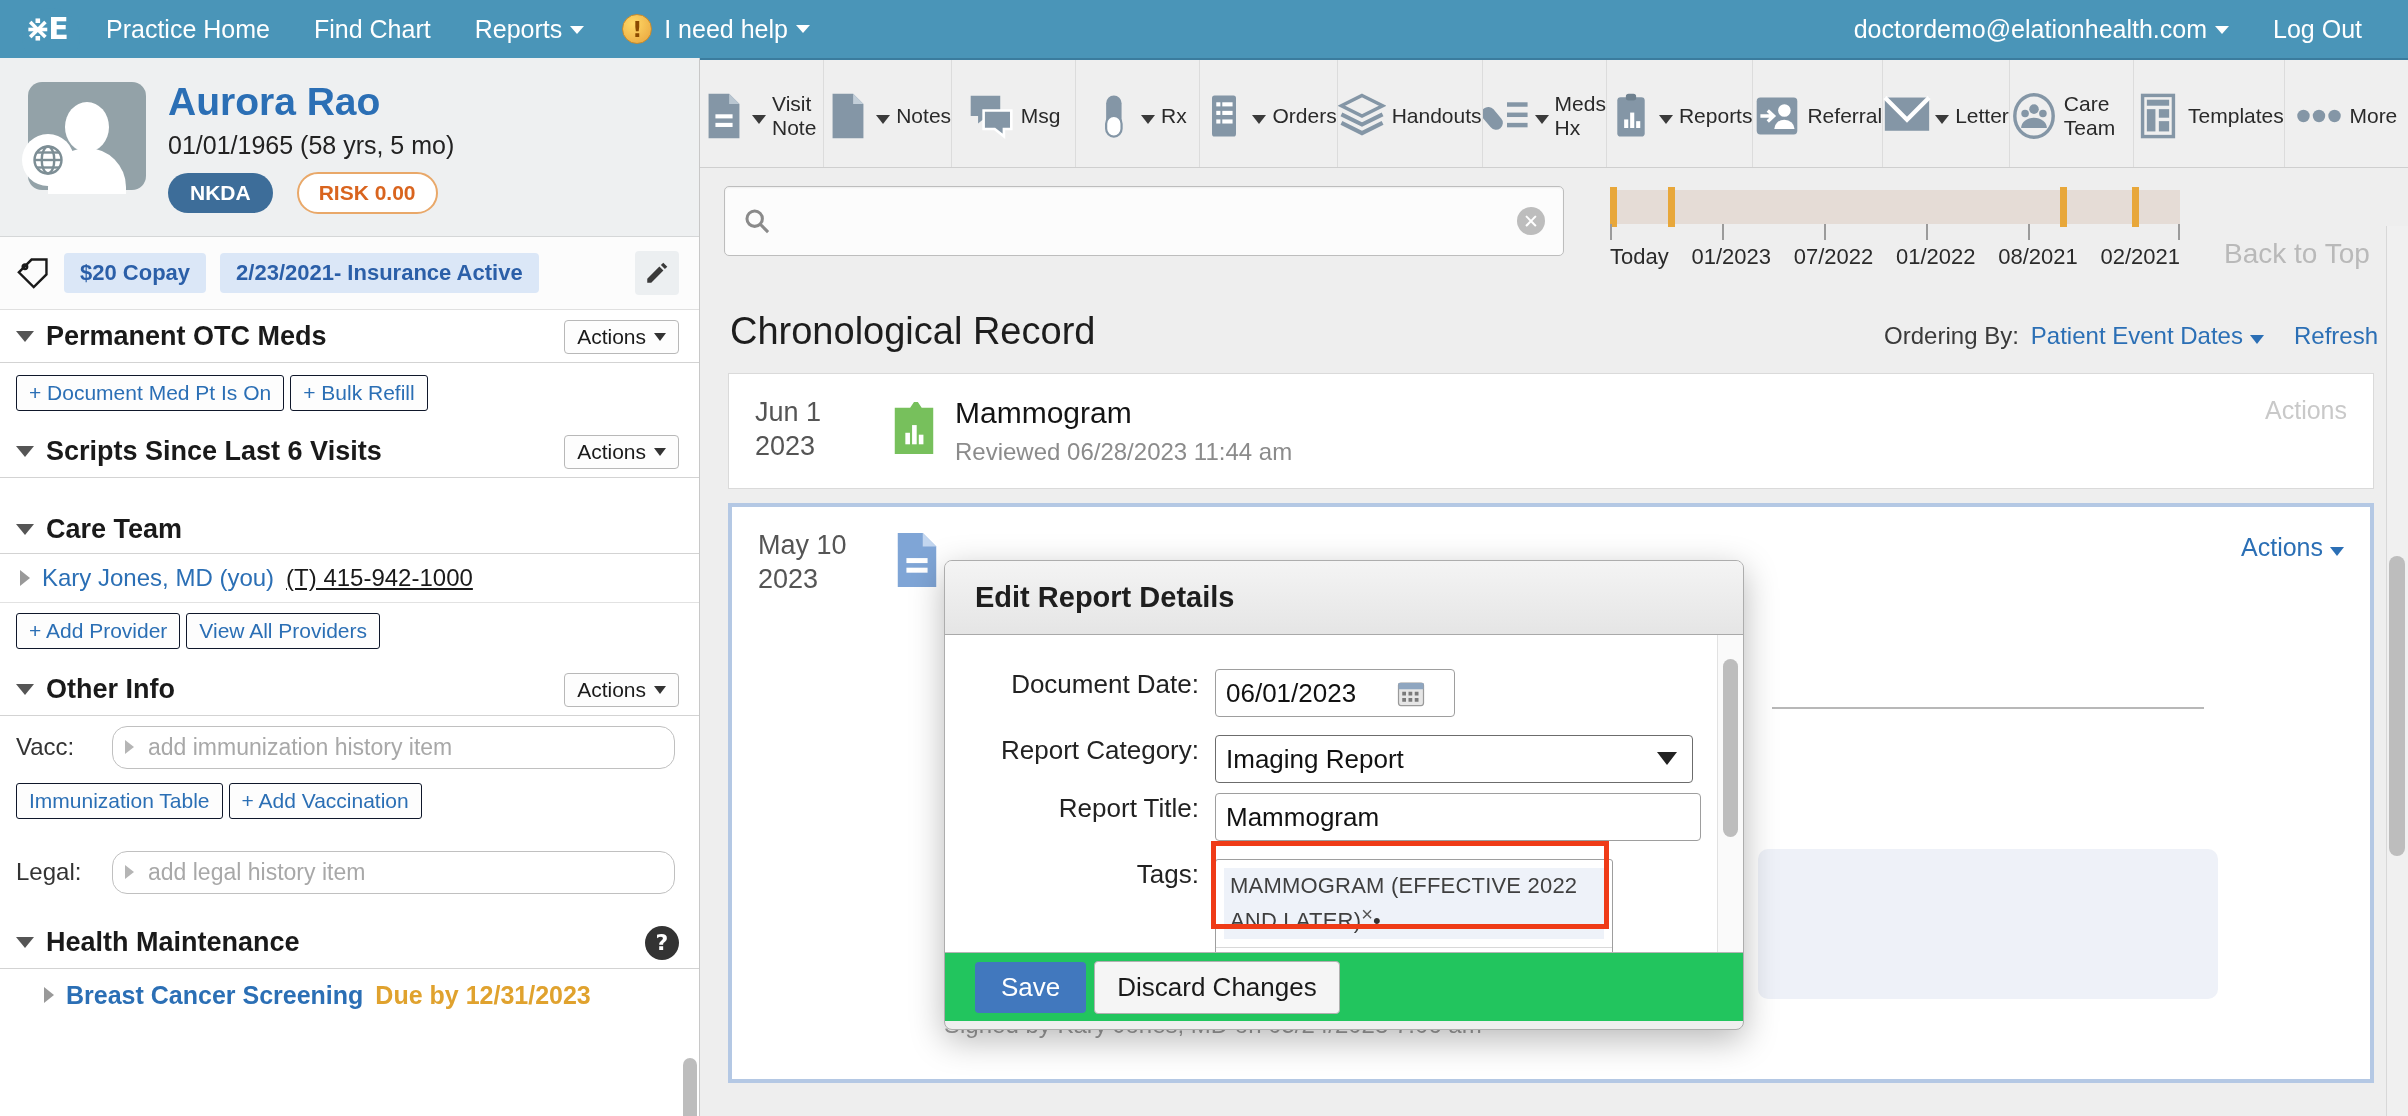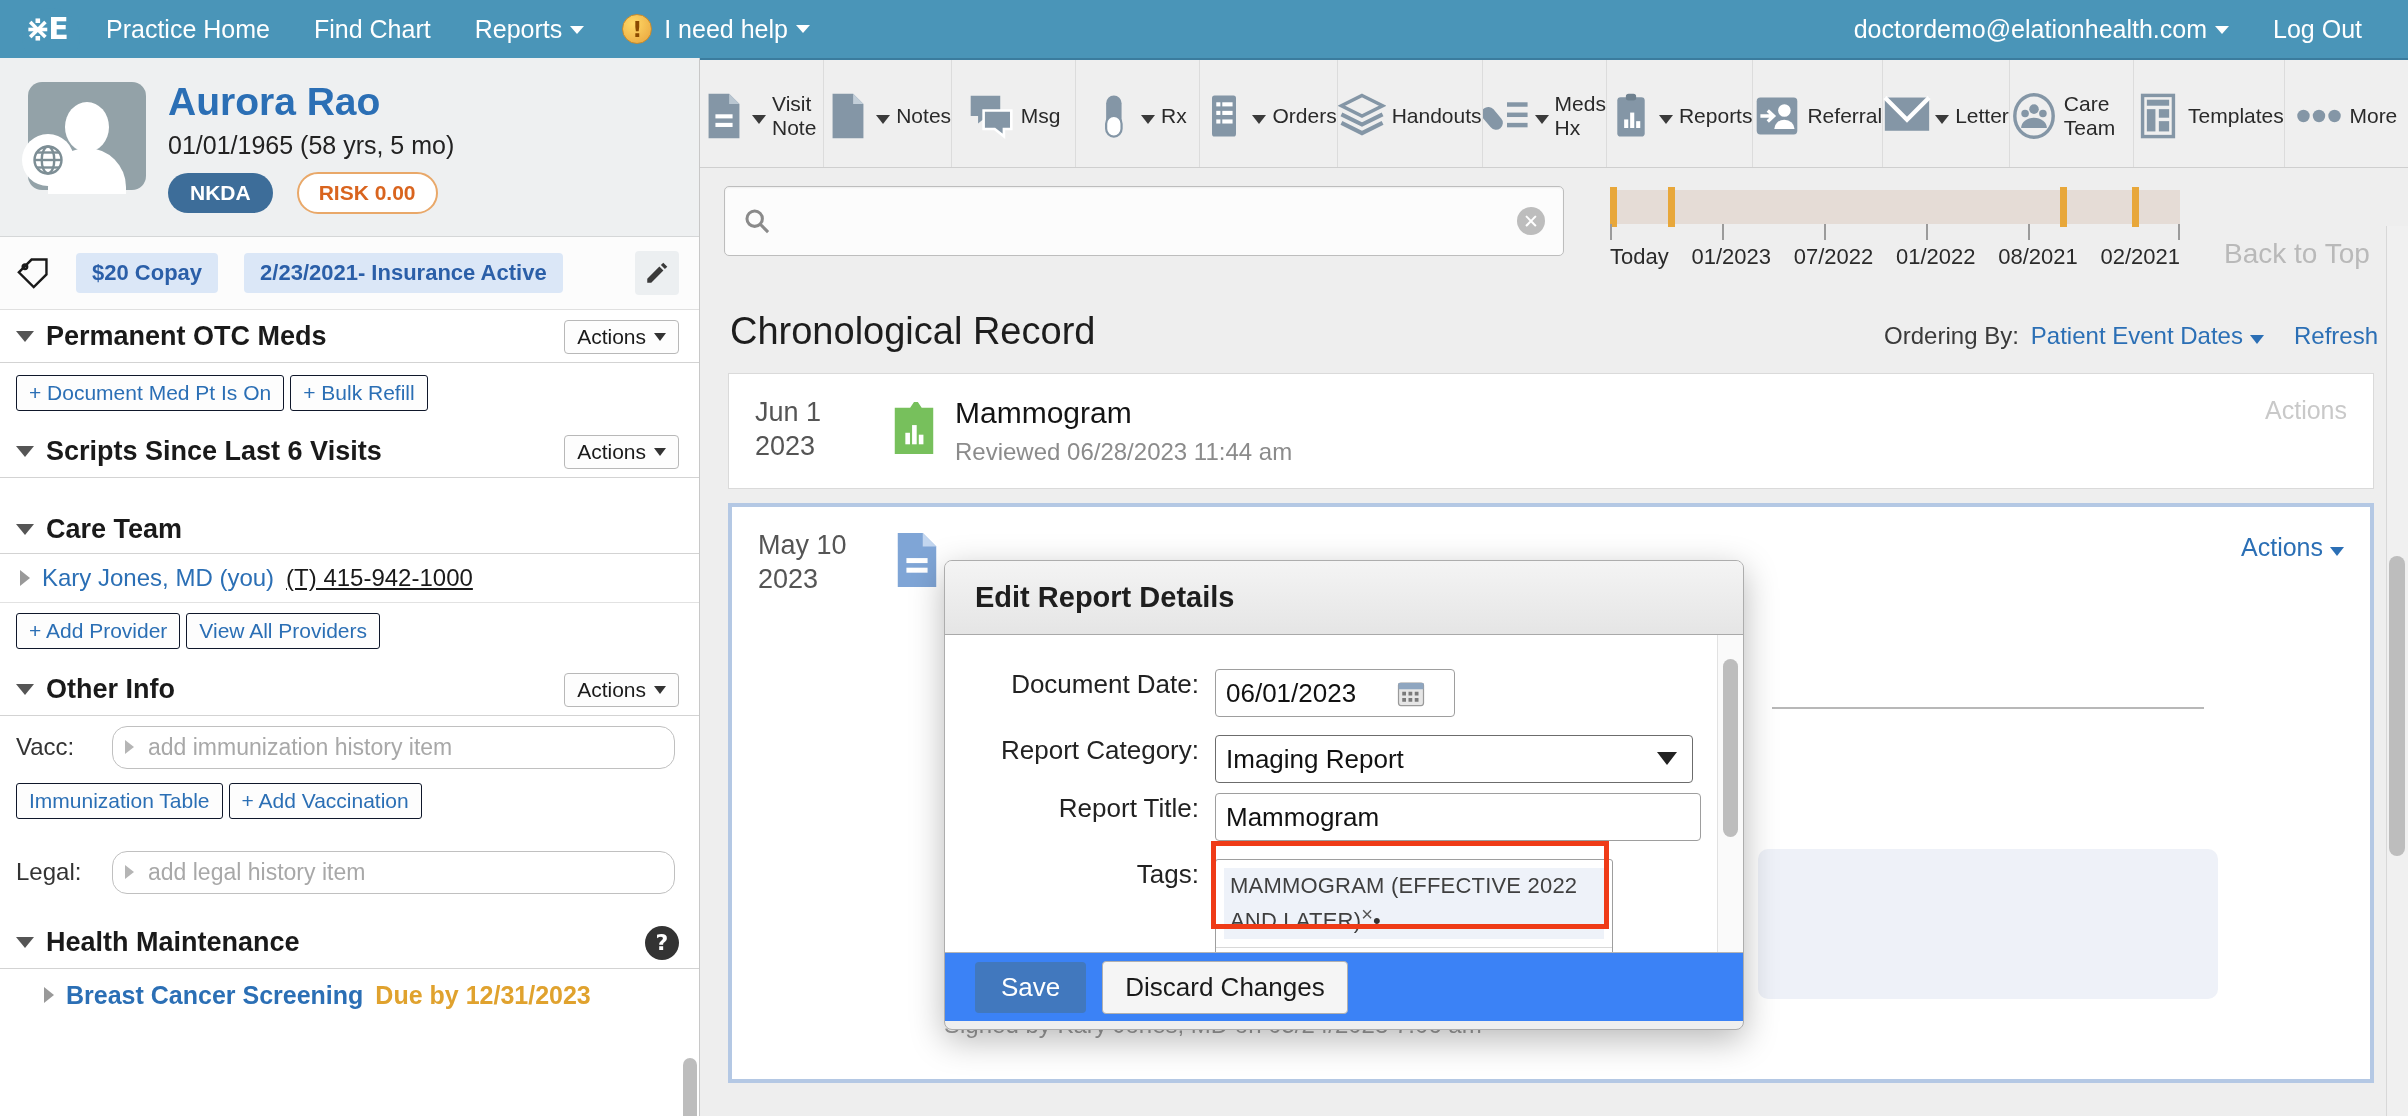--- a/index.html
+++ b/index.html
@@ -84,21 +84,21 @@
   #badge-row { display: flex; gap: 24px; align-items: center; }
   #nkda-badge {
     background: #3d6d99; color: #fff; font-size: 21px; font-weight: bold;
     padding: 8px 22px; border-radius: 22px;
   }
   #risk-badge {
     background: #ffffff; color: #d9641e; font-size: 21px; font-weight: bold;
     padding: 7px 20px; border-radius: 22px; border: 2px solid #e9a869;
   }
   #tag-row {
-    display: flex; align-items: center; gap: 26px;
+    display: flex; align-items: center; gap: 14px;
     padding: 14px 20px 14px 16px; border-bottom: 1px solid #e0e0e0; background:#fcfcfc;
   }
   #tag-icon { width: 34px; height: 34px; flex: 0 0 auto; }
   .chip {
     background: #dbe7f7; color: #2b5fa8; font-size: 22px; font-weight: bold;
     padding: 7px 16px; border-radius: 4px; white-space: nowrap; cursor: pointer;
   }
   #pencil-btn {
     margin-left: auto; width: 44px; height: 44px; background:#eceff1;
     border-radius:4px; display:flex; align-items:center; justify-content:center;
@@ -320,22 +320,22 @@
   }
   #tag-x {
     font-size: 20px; color: #555; cursor: pointer; vertical-align: 7px;
   }
   #tag-dot { color: #333; }
   #tag-add {
     border-top: 1px solid #d8d8d8; padding: 8px 10px 10px 12px;
     font-size: 25px; color: #a5a5a5; cursor: text;
   }
   #modal-footer {
-    height: 68px; background: #3b82f6; display: flex; align-items: center;
-    padding-left: 30px; gap: 16px;
+    height: 68px; background: #22c55e; display: flex; align-items: center;
+    padding-left: 30px; gap: 8px;
   }
   #save-btn {
     background: #4178be; color: #fff; font-size: 26px; border: none; border-radius: 4px;
     padding: 10px 26px; cursor: pointer; font-family: "Liberation Sans", sans-serif;
   }
   #discard-btn {
     background: #f5f5f5; color: #1a1a1a; font-size: 26px; border: 1px solid #b0b0b0;
     border-radius: 4px; padding: 10px 22px; cursor: pointer;
     font-family: "Liberation Sans", sans-serif;
   }

